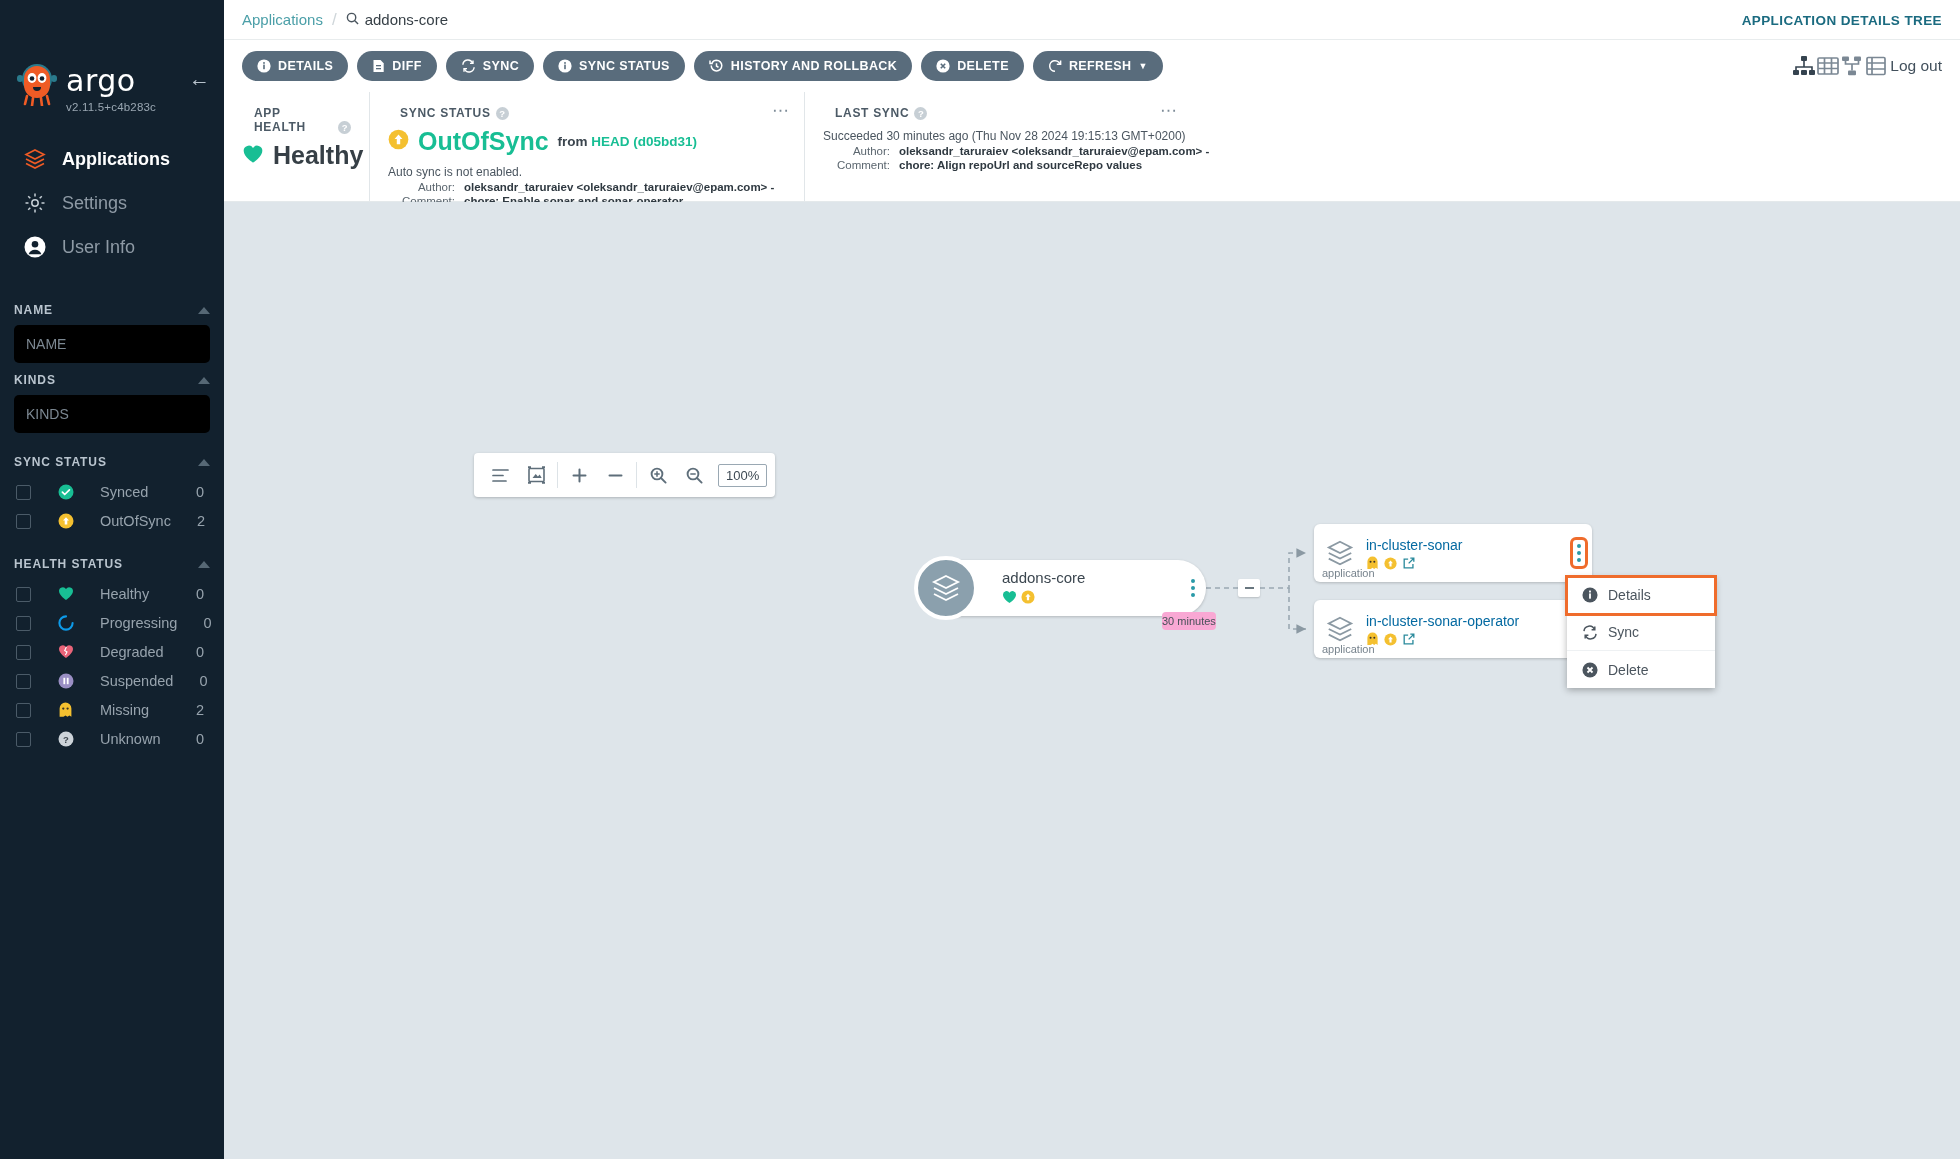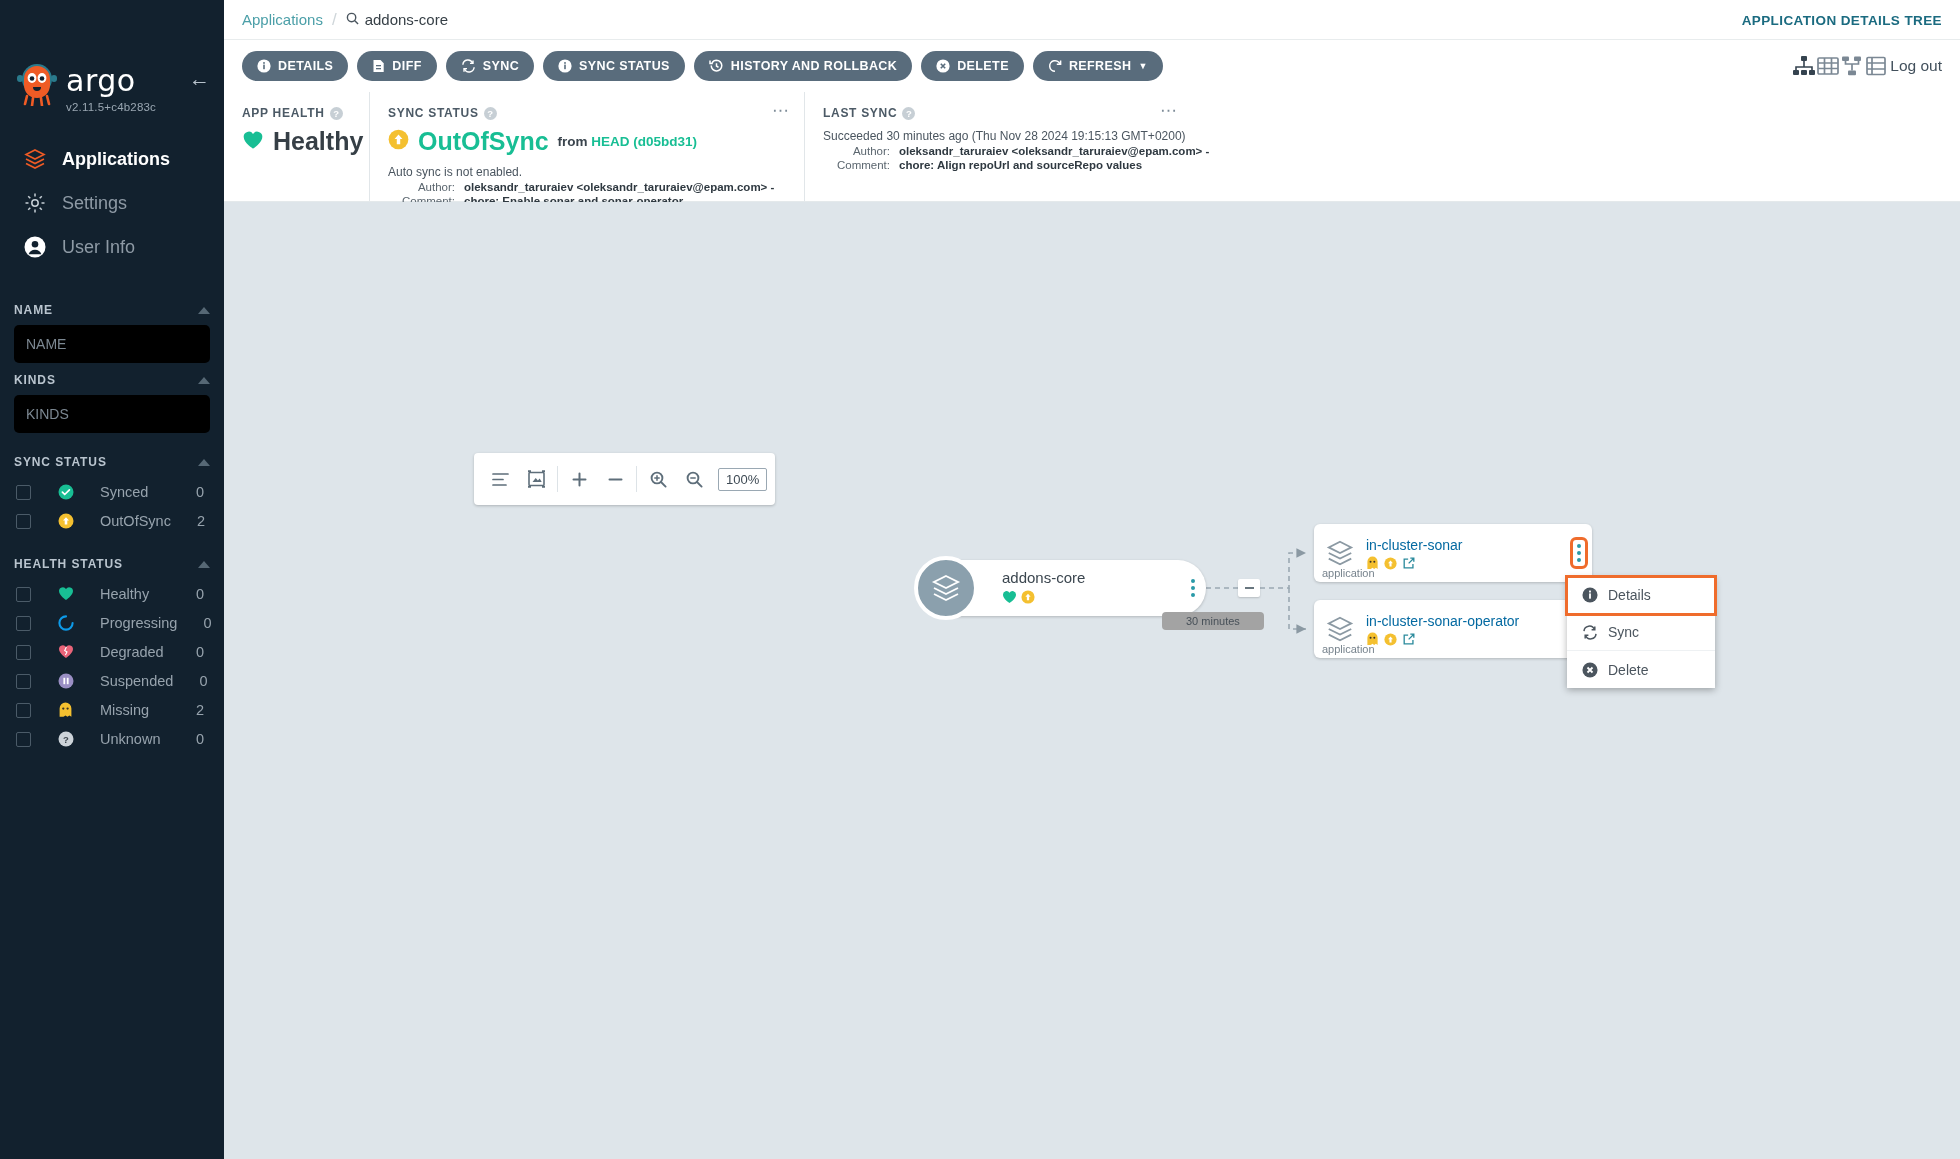--- a/index.html
+++ b/index.html
@@ -89,21 +89,21 @@
     position: absolute; right: 18px; top: 50%; transform: translateY(-50%);
     display: flex; align-items: center; gap: 0;
   }
   .vm-ico { cursor: pointer; display: flex; align-items: center; }
   .logout { font-size: 15.5px; color: #42505c; cursor: pointer; margin-left: 2px; }
 
   
   .statusbar { height: 110px; flex: 0 0 110px; display: flex; border-bottom: 1px solid #e4e9eb; }
   .sp { padding: 14px 18px 0 18px; position: relative; }
   .sp.bordered { border-left: 1px solid #e1e6e9; }
-  .sp-head { display: flex; align-items: flex-end; gap: 5px; }
+  .sp-head { display: flex; align-items: flex-end; gap: 5px; margin-left: 12px; }
   .sp-title { font-size: 12px; font-weight: bold; letter-spacing: .7px; color: #4c5a66; }
   .qmark {
     width: 13px; height: 13px; border-radius: 50%; background: #c7cfd5; color: #fff;
     font-size: 9.5px; display: flex; align-items: center; justify-content: center; font-weight: bold;
   }
   .dots3 {
     position: absolute; right: 14px; top: 14px; color: #7e8c98;
     font-size: 17px; letter-spacing: 1px; cursor: pointer; line-height: .6;
   }
   .sp-main { display: flex; align-items: center; gap: 9px; margin-top: 7px; }
@@ -115,21 +115,21 @@
   .kv { display: flex; font-size: 11.5px; margin-top: 2px; }
   .kv .k { color: #5b666f; width: 76px; text-align: right; padding-right: 9px; flex: 0 0 76px; }
   .kv .v { color: #2f3941; font-weight: bold; }
 
   
   .graph { flex: 1; position: relative; background: #dee5ea; overflow: hidden; }
 
   .gtools {
     position: absolute; left: 250px; top: 251px;
     background: #fff; border-radius: 4px; box-shadow: 0 1px 3px rgba(0,0,0,.22);
-    display: flex; align-items: center; height: 52px; padding: 0 8px; z-index: 5;
+    display: flex; align-items: center; height: 44px; padding: 0 8px; z-index: 5;
   }
   .gt { width: 36px; height: 100%; display: flex; align-items: center; justify-content: center; cursor: pointer; }
   .gt-div { width: 1px; height: 26px; background: #dde3e7; margin: 0 3px; }
   .zoomval {
     border: 1px solid #9aa8b3; border-radius: 2px; font-size: 13px; color: #3e4a54;
     padding: 3px 7px; margin-left: 6px; min-width: 46px; text-align: center; cursor: text;
     font-family: "Liberation Sans", sans-serif;
   }
 
   
@@ -145,22 +145,22 @@
   .root-body { margin-left: 78px; }
   .root-name { font-size: 15px; color: #3b464f; }
   .root-badges { display: flex; align-items: center; gap: 4px; margin-top: 4px; }
   .kebab {
     position: absolute; right: 8px; top: 50%; transform: translateY(-50%);
     display: flex; flex-direction: column; gap: 3px; cursor: pointer; padding: 3px;
   }
   .kebab i { width: 4px; height: 4px; border-radius: 50%; background: #2a9aa8; display: block; }
   .time-badge {
     position: absolute; left: 938px; top: 410px;
-    background: #a3a3a3; color: #475058; font-size: 11px;
-    border-radius: 4px; padding: 3px 24px; z-index: 4;
+    background: #f9a8d4; color: #475058; font-size: 11px;
+    border-radius: 4px; padding: 3px 0; z-index: 4;
   }
 
   .node-child { left: 1090px; width: 278px; height: 58px; }
   .nc1 { top: 322px; }
   .nc2 { top: 398px; }
   .child-ico { width: 52px; display: flex; align-items: center; justify-content: center; flex: 0 0 52px; }
   .child-body { flex: 1; padding-top: 4px; }
   .child-name { font-size: 14px; color: #0369a1; }
   .child-badges { display: flex; align-items: center; gap: 5px; margin-top: 3px; }
   .child-kind { position: absolute; left: 8px; bottom: 3px; font-size: 11px; color: #77838d; }

